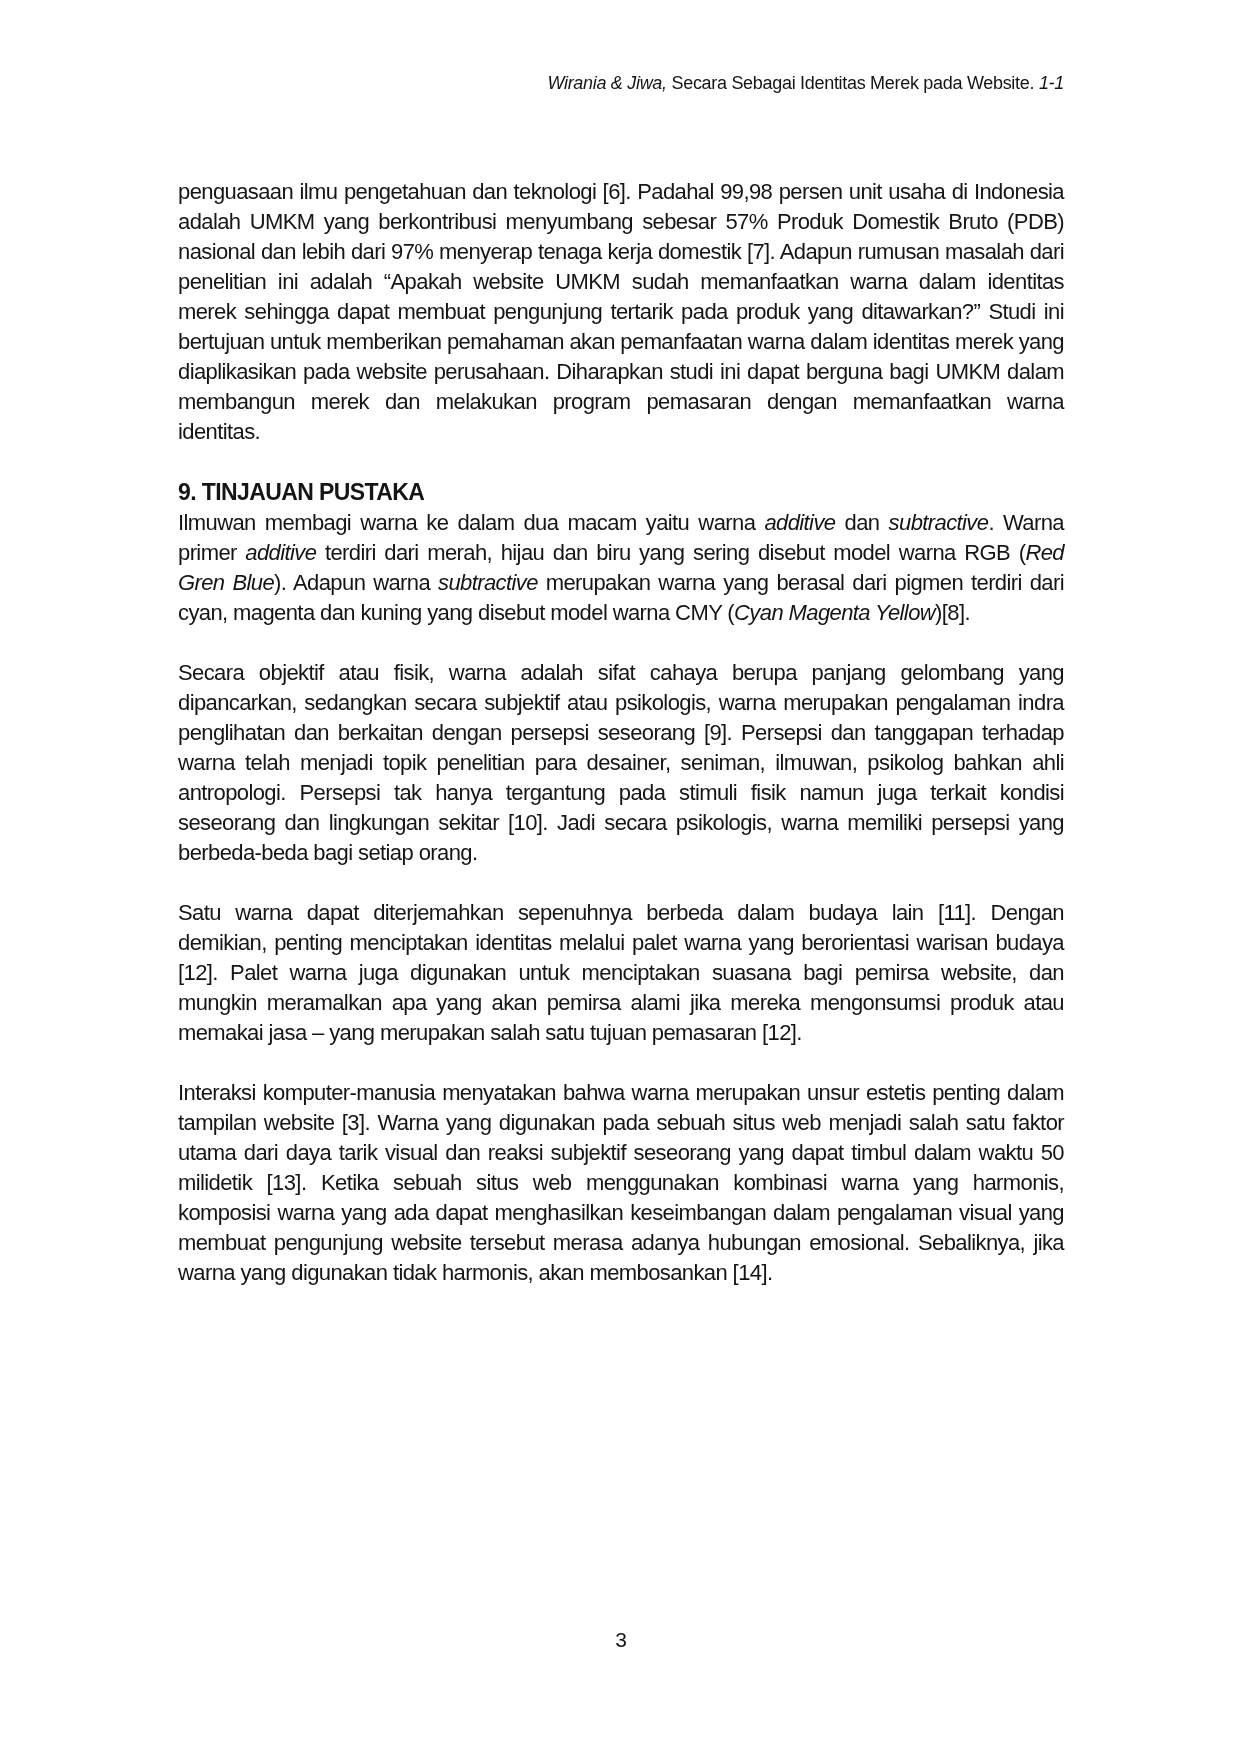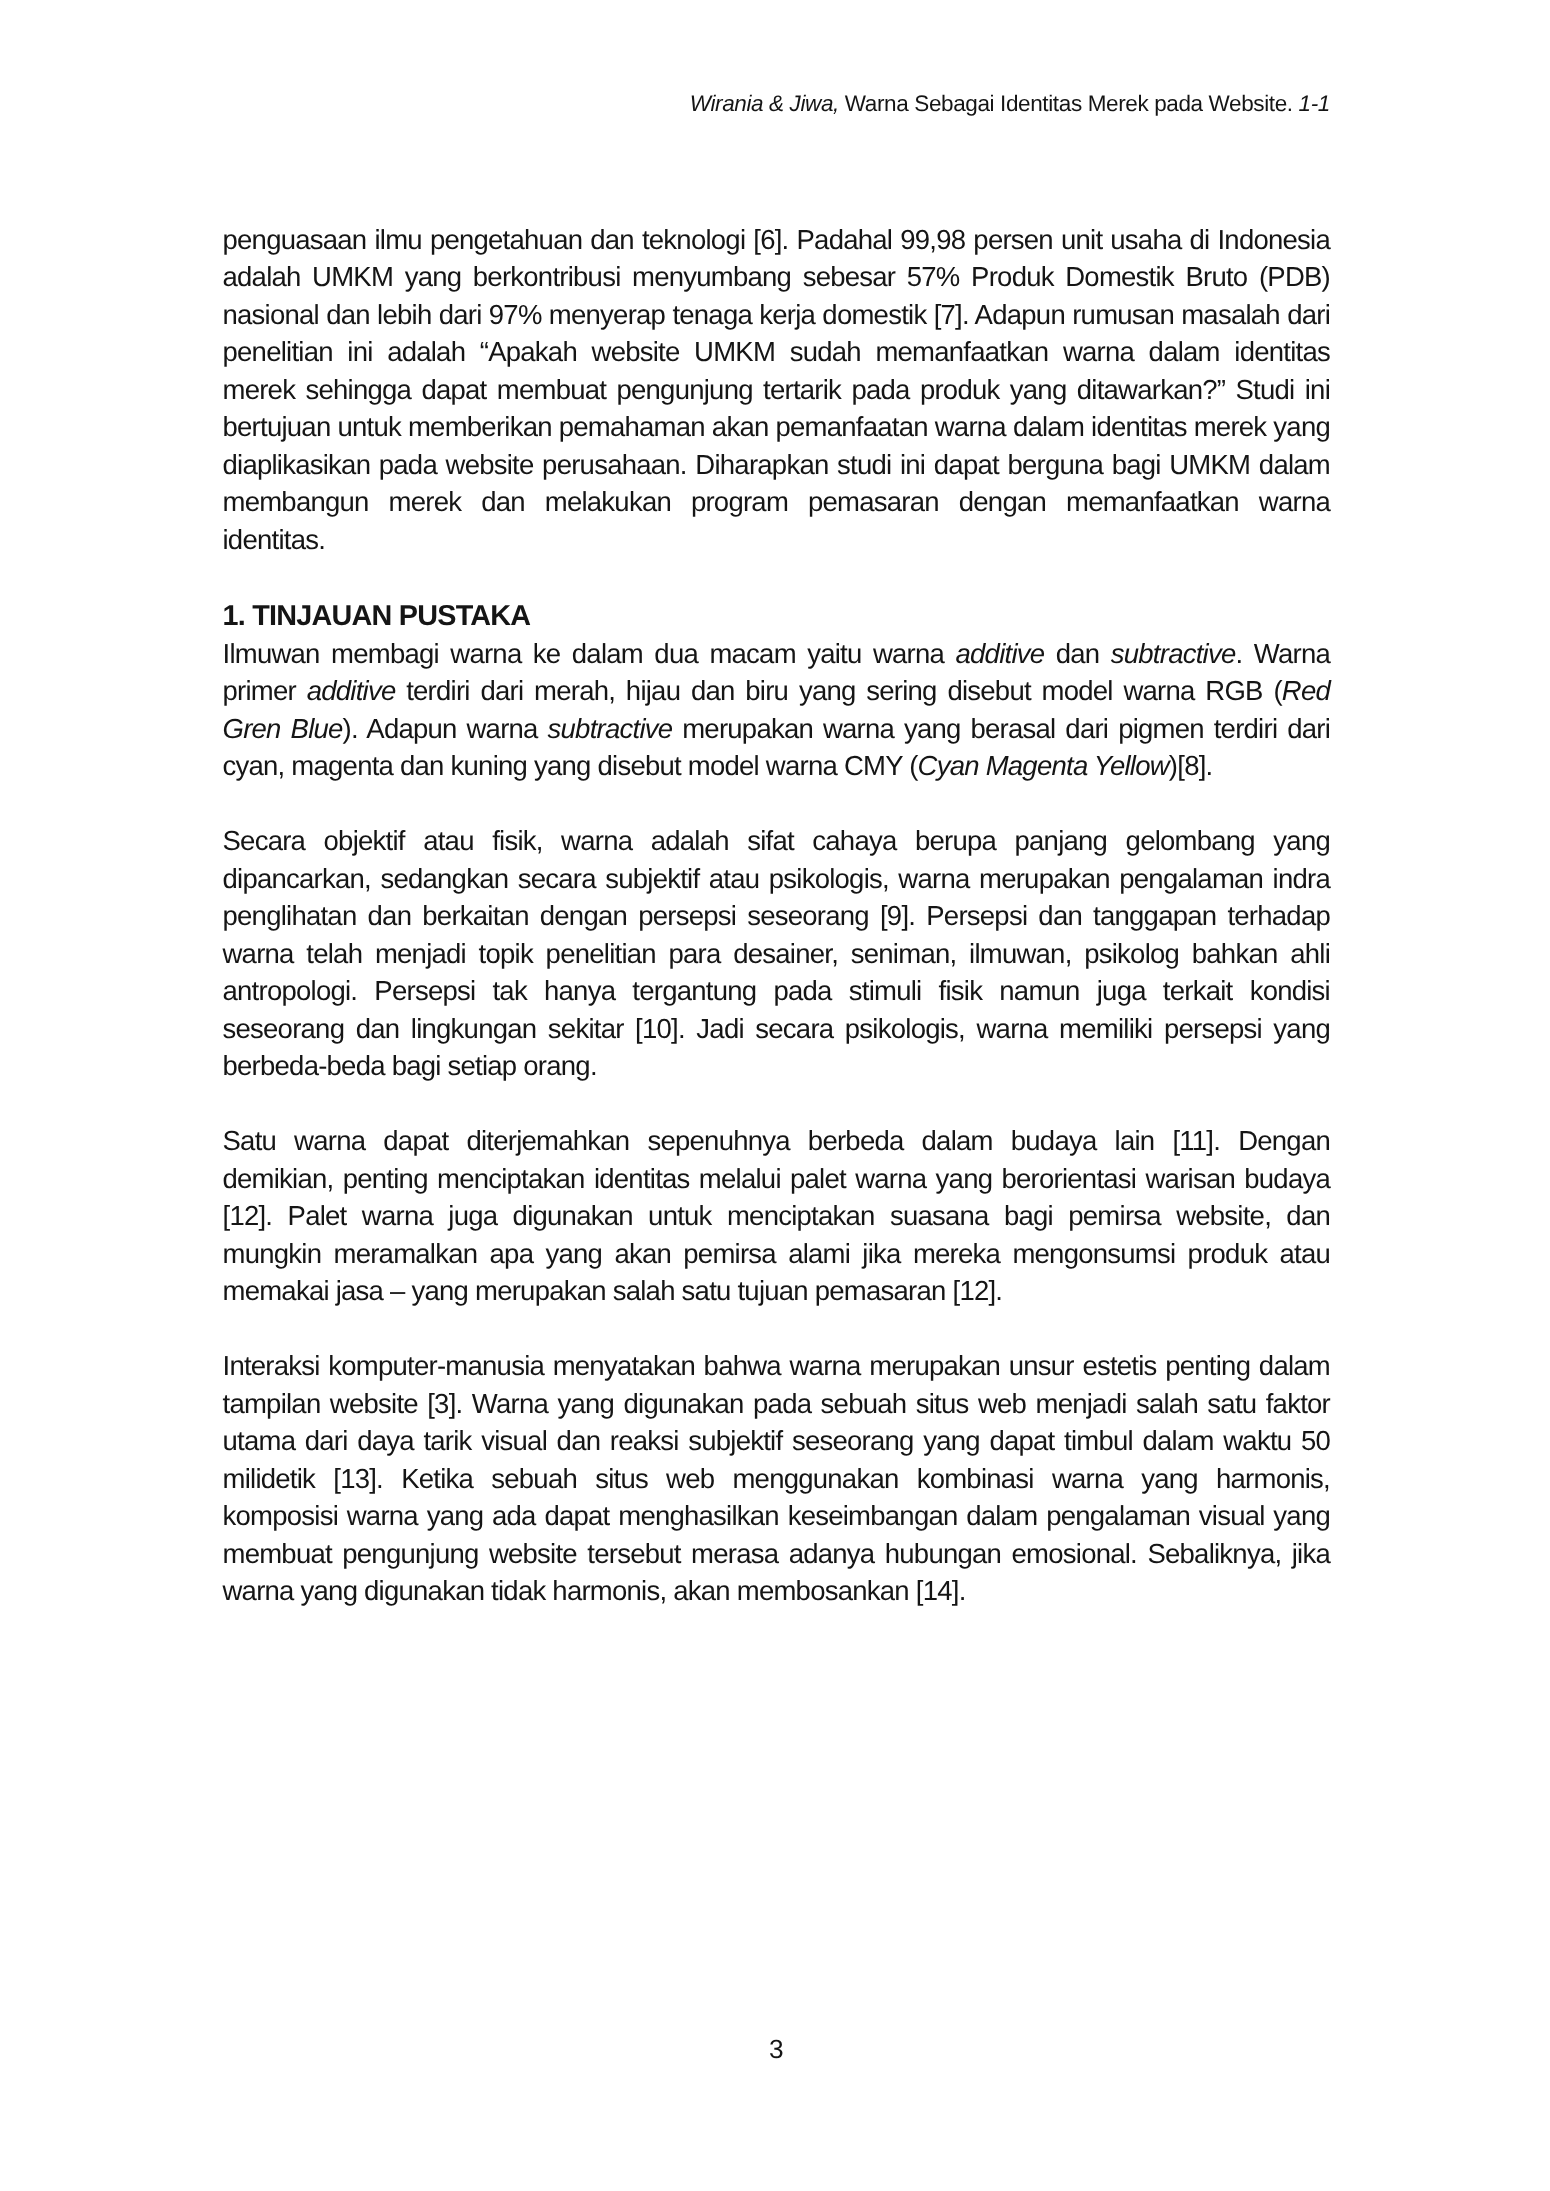--- a/index.html
+++ b/index.html
@@ -53,25 +53,25 @@
     width: 886px;
     text-align: center;
     font-size: 21px;
     line-height: 26px;
   }
 </style>
 </head>
 <body>
 
 <div class="page">
-  <div class="running-header"><span class="italic">Wirania &amp; Jiwa,</span><span> Warna Sebagai Identitas Merek pada Website. </span><span class="italic">1-1</span></div>
+  <div class="running-header"><span class="italic">Wirania &amp; Jiwa,</span><span> Secara Sebagai Identitas Merek pada Website. </span><span class="italic">1-1</span></div>
 
   <div class="doc-body">
       <p class="paragraph"><span>penguasaan ilmu pengetahuan dan teknologi [6]. Padahal 99,98 persen unit usaha di Indonesia adalah UMKM yang berkontribusi menyumbang sebesar 57% Produk Domestik Bruto (PDB) nasional dan lebih dari 97% menyerap tenaga kerja domestik [7]. Adapun rumusan masalah dari penelitian ini adalah “Apakah website UMKM sudah memanfaatkan warna dalam identitas merek sehingga dapat membuat pengunjung tertarik pada produk yang ditawarkan?” Studi ini bertujuan untuk memberikan pemahaman akan pemanfaatan warna dalam identitas merek yang diaplikasikan pada website perusahaan. Diharapkan studi ini dapat berguna bagi UMKM dalam membangun merek dan melakukan program pemasaran dengan memanfaatkan warna identitas.</span></p>
-      <div class="heading"><span>1. TINJAUAN PUSTAKA</span></div>
+      <div class="heading"><span>9. TINJAUAN PUSTAKA</span></div>
       <p class="paragraph"><span>Ilmuwan membagi warna ke dalam dua macam yaitu warna </span><span class="italic">additive</span><span> dan </span><span class="italic">subtractive</span><span>. Warna primer </span><span class="italic">additive</span><span> terdiri dari merah, hijau dan biru yang sering disebut model warna RGB (</span><span class="italic">Red Gren Blue</span><span>). Adapun warna </span><span class="italic">subtractive</span><span> merupakan warna yang berasal dari pigmen terdiri dari cyan, magenta dan kuning yang disebut model warna CMY (</span><span class="italic">Cyan Magenta Yellow</span><span>)[8].</span></p>
       <p class="paragraph"><span>Secara objektif atau fisik, warna adalah sifat cahaya berupa panjang gelombang yang dipancarkan, sedangkan secara subjektif atau psikologis, warna merupakan pengalaman indra penglihatan dan berkaitan dengan persepsi seseorang [9]. Persepsi dan tanggapan terhadap warna telah menjadi topik penelitian para desainer, seniman, ilmuwan, psikolog bahkan ahli antropologi. Persepsi tak hanya tergantung pada stimuli fisik namun juga terkait kondisi seseorang dan lingkungan sekitar [10]. Jadi secara psikologis, warna memiliki persepsi yang berbeda-beda bagi setiap orang.</span></p>
       <p class="paragraph"><span>Satu warna dapat diterjemahkan sepenuhnya berbeda dalam budaya lain [11]. Dengan demikian, penting menciptakan identitas melalui palet warna yang berorientasi warisan budaya [12]. Palet warna juga digunakan untuk menciptakan suasana bagi pemirsa website, dan mungkin meramalkan apa yang akan pemirsa alami jika mereka mengonsumsi produk atau memakai jasa – yang merupakan salah satu tujuan pemasaran [12].</span></p>
       <p class="paragraph"><span>Interaksi komputer-manusia menyatakan bahwa warna merupakan unsur estetis penting dalam tampilan website [3]. Warna yang digunakan pada sebuah situs web menjadi salah satu faktor utama dari daya tarik visual dan reaksi subjektif seseorang yang dapat timbul dalam waktu 50 milidetik [13]. Ketika sebuah situs web menggunakan kombinasi warna yang harmonis, komposisi warna yang ada dapat menghasilkan keseimbangan dalam pengalaman visual yang membuat pengunjung website tersebut merasa adanya hubungan emosional. Sebaliknya, jika warna yang digunakan tidak harmonis, akan membosankan [14].</span></p>
     </div>
 
   <div class="page-footer">3</div>
 </div>
 
 </body></html>

